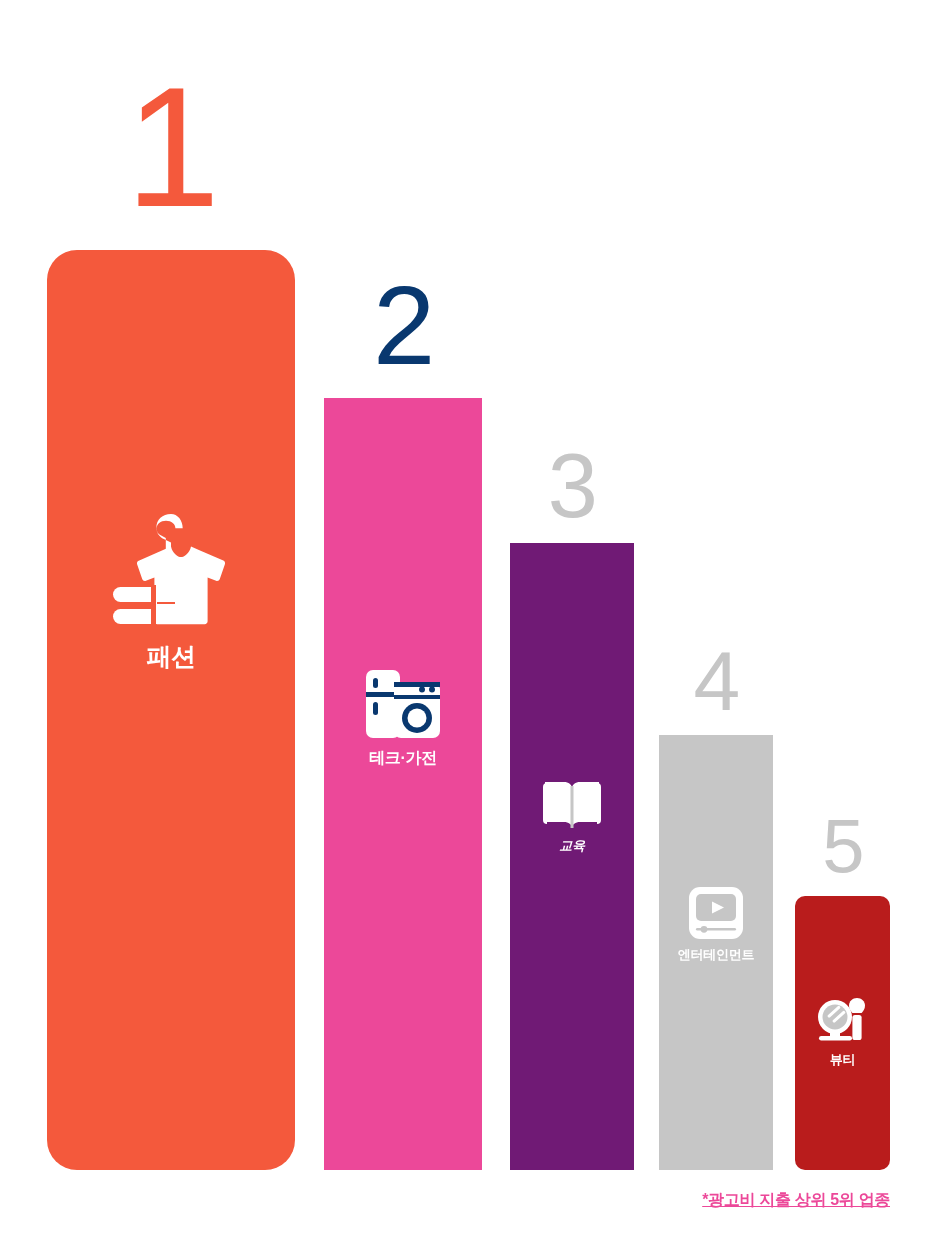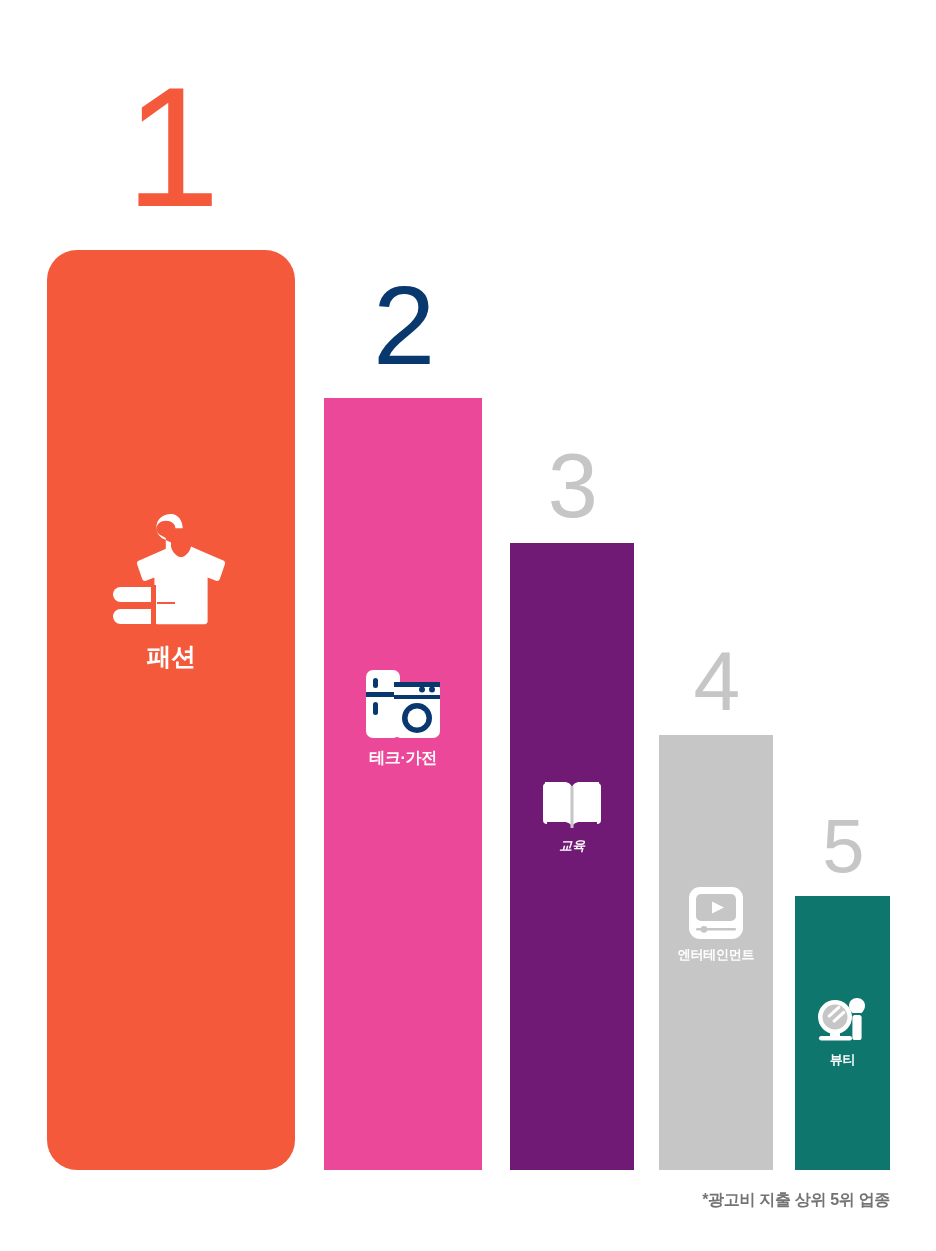--- a/index.html
+++ b/index.html
@@ -101,23 +101,24 @@
   #col-4 .cat-label { font-size: 13px; margin-top: 7px; }
   #col-5 .cat-label { font-size: 13px; margin-top: 7px; }
 
   
   #footnote {
     position: absolute;
     right: 46px;
     top: 1190px;
     font-size: 16px;
     font-weight: 700;
-    color: #737373;
+    color: #ec4899;
     letter-spacing: -0.02em;
     white-space: nowrap;
+    text-decoration: underline;
   }
 </style>
 </head>
 <body>
 
 <div id="figure">
 
   <div class="bar-col" id="col-1">
     <div class="rank-num" style="color:#F4593C;">1</div>
     <div class="bar" style="background:#F4593C;border-radius:30px;">
@@ -208,21 +209,21 @@
             <circle cx="17" cy="44.3" r="3.4" fill="#C6C6C6"></circle>
           </svg>
         </span>
         <span class="cat-label">엔터테인먼트</span>
       </div>
     </div>
   </div>
 
   <div class="bar-col" id="col-5">
     <div class="rank-num" style="color:#C6C6C6;">5</div>
-    <div class="bar" style="background:#0f766e;">
+    <div class="bar" style="background:#b91c1c;border-radius:10px;">
       <div class="bar-inner">
         <span class="cat-icon">
           <svg width="60" height="50" viewBox="0 0 60 50" fill="none" aria-hidden="true">
 
             <circle cx="22" cy="21" r="17" fill="#fff"></circle>
             <circle cx="22" cy="21" r="12.5" fill="#C6C6C6"></circle>
 
             <rect x="14" y="20" width="16" height="3" rx="1.5" transform="rotate(-42 14 20)" fill="#fff"></rect>
             <rect x="19" y="25" width="16" height="3" rx="1.5" transform="rotate(-42 19 25)" fill="#fff"></rect>
 

